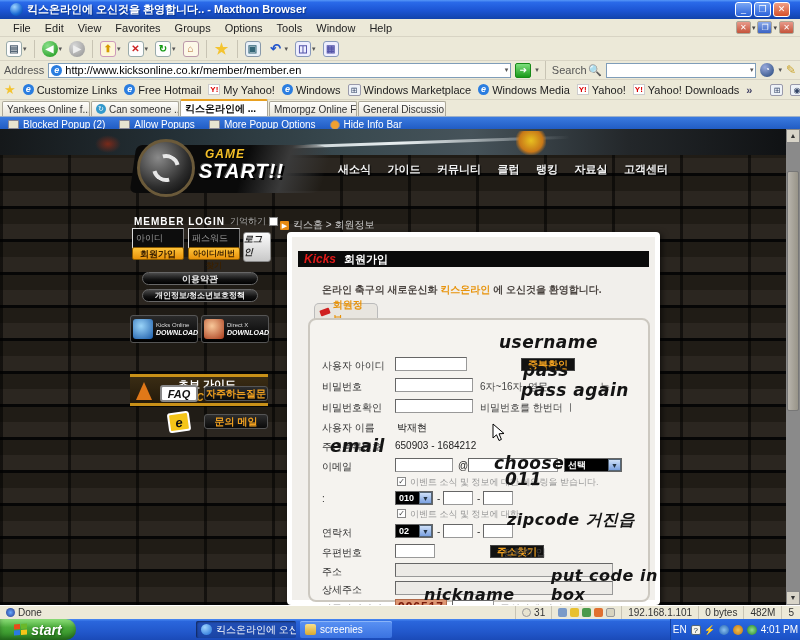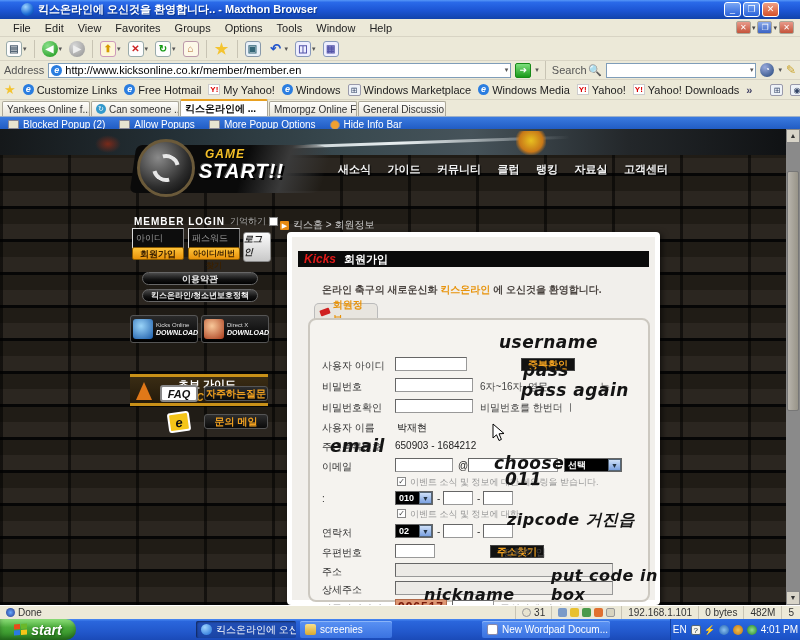--- a/index.html
+++ b/index.html
@@ -2,21 +2,21 @@
 <html><head>
 <meta charset="utf-8">
 <style>
   *{box-sizing:border-box;}
   html,body{margin:0;padding:0;}
   body{width:800px;height:640px;overflow:hidden;position:relative;
        font-family:"Liberation Sans",sans-serif;background:#ece9d8;font-size:11px;color:#000;}
 
   
   .titlebar{height:19px;background:linear-gradient(180deg,#5698f8 0%,#2a6ae9 12%,#1c55d4 55%,#1243ab 100%);
-    display:flex;align-items:center;padding:0 21px;color:#fff;}
+    display:flex;align-items:center;padding:0 10px;color:#fff;}
   .app-icon{width:13px;height:13px;border-radius:50%;background:radial-gradient(circle at 35% 30%,#9fd4ff,#1a6ad4 60%,#063a8c);margin-right:4px;flex:none;}
   .title-text{font-weight:bold;font-size:11px;text-shadow:1px 1px 1px #06338a;white-space:nowrap;overflow:hidden;flex:1;}
   .winbtns{display:flex;gap:2px;}
   .winbtn{width:17px;height:15px;border:1px solid #fff;border-radius:3px;color:#fff;font-size:9px;line-height:13px;text-align:center;
     background:linear-gradient(180deg,#7aa7f5,#2a61d8);}
   .winbtn.close{background:linear-gradient(180deg,#f0a086,#d4502a);}
 
   
   .menubar{height:18px;background:#ece9d8;display:flex;align-items:center;padding:0 6px;border-bottom:1px solid #d8d4c4;}
   .menu-item{padding:2px 7px;color:#222;}
@@ -390,21 +390,21 @@
   <div class="remember">
       <span>기억하기</span>
       <span class="chk"></span>
     </div>
   <input class="dark-inp" style="top: 99px; left: 132px; width: 52px;" value="아이디">
   <input class="dark-inp" style="top: 99px; left: 188px; width: 52px;" value="패스워드">
   <div class="orange-btn" style="top:118px;left:132px;width:52px;">회원가입</div>
   <div class="orange-btn" style="top:118px;left:188px;width:52px;font-size:8px;">아이디/비번찾기</div>
   <div class="login-btn">로그인</div>
   <div class="dark-pill" style="top:143px;">이용약관</div>
-  <div class="dark-pill" style="top:160px;font-size:8px;">킥스온라인/청소년보호정책</div>
+  <div class="dark-pill" style="top:160px;font-size:8px;">개인정보/청소년보호정책</div>
 
   <div class="dl-btn" style="left:130px;">
     <span class="dl-ico kicks"></span>
     <span class="dl-text"><span>Kicks Online</span><br><b>DOWNLOAD</b></span>
   </div>
   <div class="dl-btn" style="left:201px;">
     <span class="dl-ico dx"></span>
     <span class="dl-text"><span>Direct X</span><br><b>DOWNLOAD</b></span>
   </div>
 
@@ -565,24 +565,20 @@
     <span>start</span>
   </div>
   <div class="task active" style="width:100px;margin-left:120px;">
     <span class="t-ico" style="background:radial-gradient(circle at 35% 30%,#9fd4ff,#1a6ad4);border-radius:50%;"></span>
     <span>킥스온라인에 오신...</span>
   </div>
   <div class="task" style="width:92px;">
     <span class="t-ico" style="background:linear-gradient(180deg,#f8e08a,#d8a830);"></span>
     <span>screenies</span>
   </div>
-  <div class="task" style="width:128px;margin-left:90px;">
-    <span class="t-ico" style="background:#fff;border:1px solid #88a;"></span>
-    <span>New Wordpad Docum...</span>
-  </div>
   <div class="tray">
     <span>EN</span>
     <span class="ti" style="background:#f5f3ea;border:1px solid #567;color:#234;font-size:8px;line-height:9px;text-align:center;">?</span>
     <span class="ti" style="background:transparent;color:#d8e8ff;font-size:9px;">⚡</span>
     <span class="ti" style="background:radial-gradient(circle,#8ac0f0,#2060b0);border-radius:50%;"></span>
     <span class="ti" style="background:radial-gradient(circle,#f0c050,#c07010);border-radius:50%;"></span>
     <span class="ti" style="background:radial-gradient(circle,#90e090,#208020);border-radius:50%;"></span>
     <span>4:01 PM</span>
   </div>
 </div>

